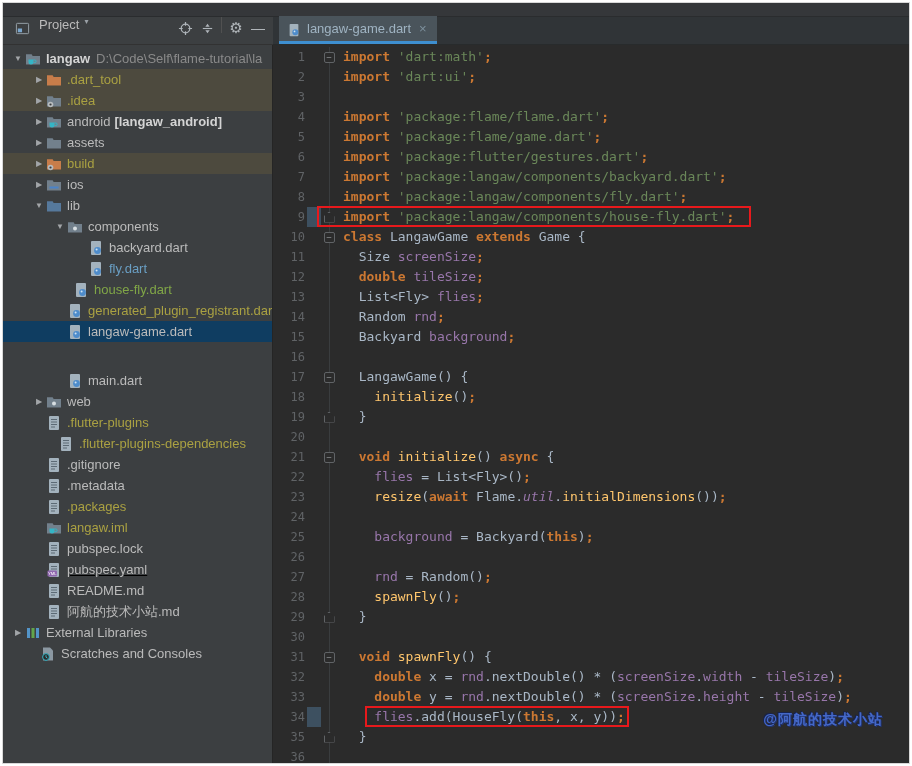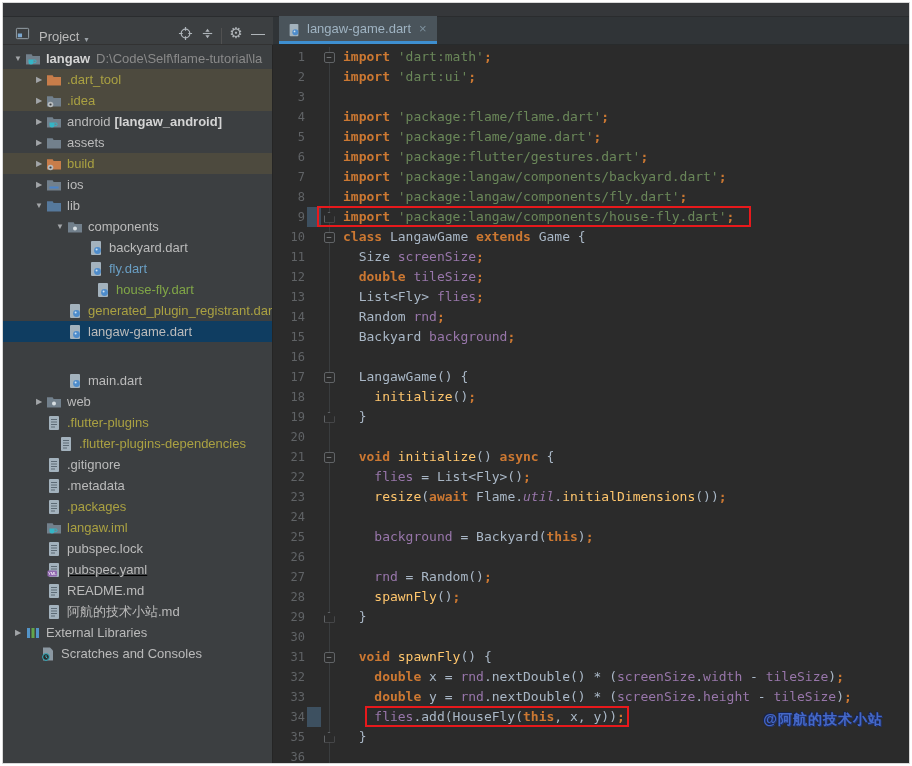--- a/index.html
+++ b/index.html
@@ -3,21 +3,21 @@
 <meta charset="utf-8">
 <style>
   html,body{margin:0;padding:0;background:#ffffff;}
   body{width:912px;height:766px;overflow:hidden;font-family:"Liberation Sans",sans-serif;}
   #app{position:relative;width:906px;height:760px;margin:3px;background:#2b2b2b;overflow:hidden;
        box-shadow:0 0 0 1px #d8d8d8;}
   
   #topstrip{height:13px;background:#35373a;border-bottom:1px solid #2a2c2e;}
   
   #hrow{display:flex;height:28px;}
-  #panelheader{width:270px;background:#3c3f41;display:flex;align-items:flex-end;
+  #panelheader{width:270px;background:#3c3f41;display:flex;align-items:flex-start;
                border-bottom:1px solid #323232;box-sizing:border-box;padding:0 4px 0 8px;}
   #panelheader .ptitle{color:#bbbbbb;font-size:13px;margin-left:6px;}
   #panelheader .caret{color:#9aa0a6;font-size:8px;margin-left:5px;}
   #hspacer{flex:1;}
   .hicon{width:22px;height:22px;display:flex;align-items:center;justify-content:center;color:#b0b5b9;}
   .hsep{width:1px;height:16px;background:#515151;margin:0 3px;}
   #tabbar{flex:1;background:#303437;border-bottom:1px solid #282b2c;display:flex;align-items:flex-end;box-sizing:border-box;}
   #tab{display:flex;align-items:center;height:28px;background:#4a545b;border-bottom:3px solid #3e8fd0;
        box-sizing:border-box;padding:0 10px 0 8px;margin-left:6px;}
   #tab .tlabel{color:#9fb3c2;font-size:13px;margin-left:6px;}
@@ -232,21 +232,21 @@
           <span class="arrow"></span>
           <span class="ticon">
             <svg viewBox="0 0 16 16">
               <rect x="3" y="1" width="10" height="14" rx="1" fill="#a3b2bd"></rect>
               <circle cx="9.5" cy="10.5" r="3.4" fill="#4e8ccb"></circle>
               <circle cx="8.6" cy="9.6" r="1" fill="#cfe3f2"></circle>
             </svg>
           </span>
           <span class="tlabel c-blue">fly.dart</span>
         </div>
-        <div class="trow" style="padding-left: 78px;">
+        <div class="trow" style="padding-left: 56px;">
           <span class="arrow"></span>
           <span class="ticon">
             <svg viewBox="0 0 16 16">
               <rect x="3" y="1" width="10" height="14" rx="1" fill="#a3b2bd"></rect>
               <circle cx="9.5" cy="10.5" r="3.4" fill="#4e8ccb"></circle>
               <circle cx="8.6" cy="9.6" r="1" fill="#cfe3f2"></circle>
             </svg>
           </span>
           <span class="tlabel c-green">house-fly.dart</span>
         </div>

